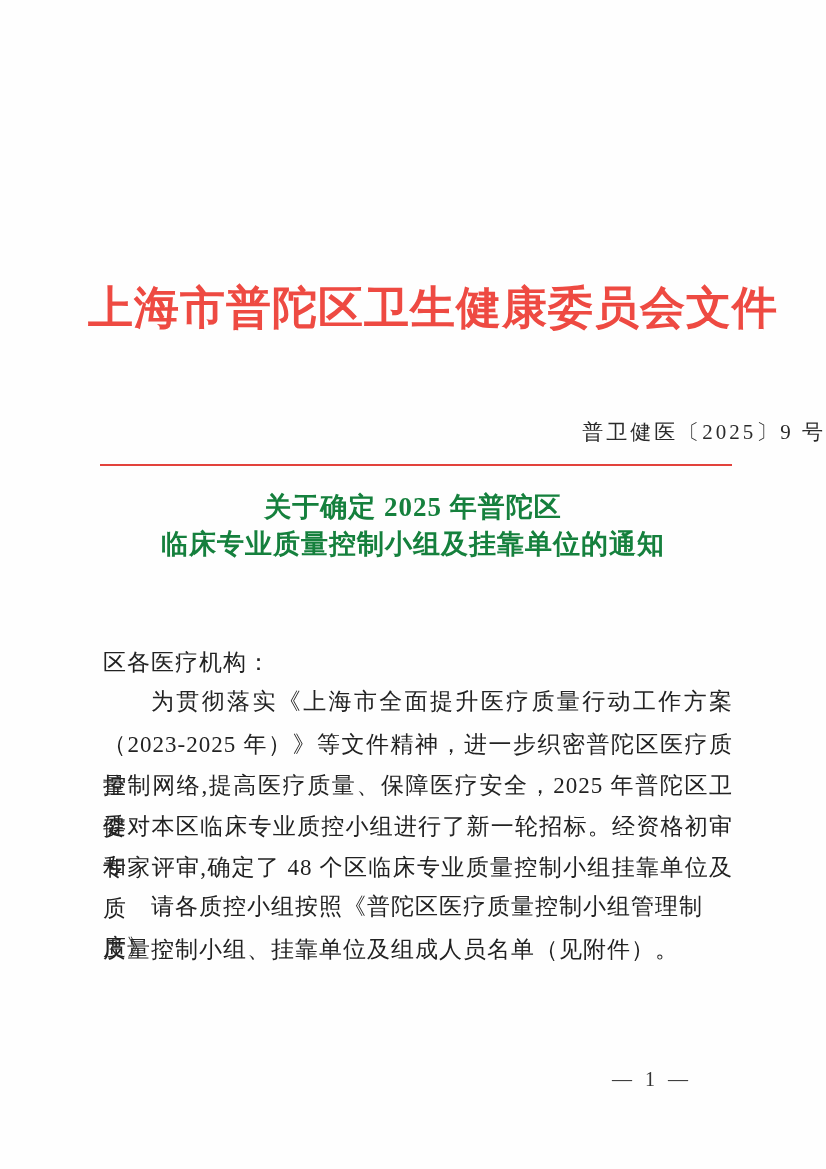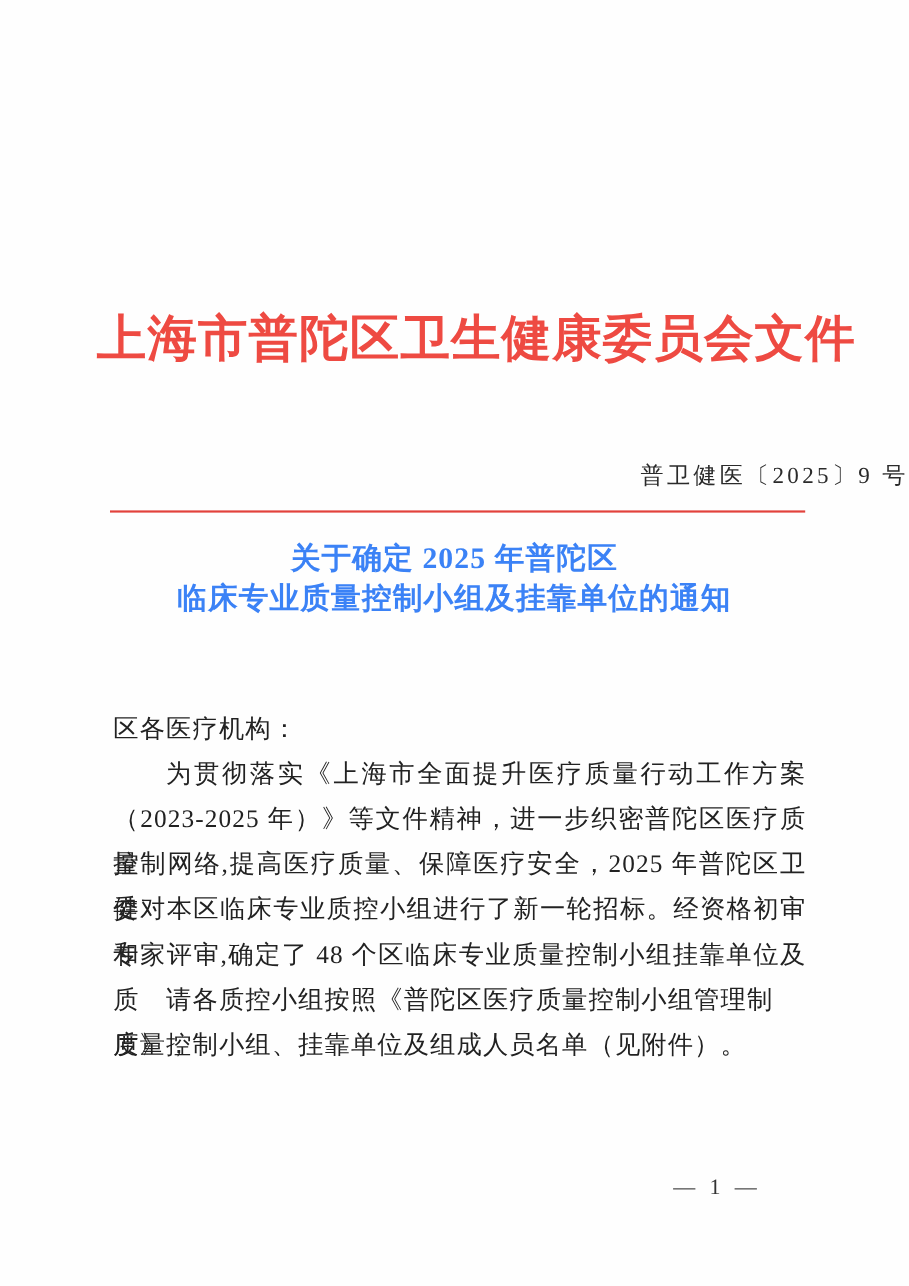--- a/index.html
+++ b/index.html
@@ -51,37 +51,38 @@
   .doc-title {
     position: absolute;
     top: 489px;
     left: 0;
     width: 100%;
     text-align: center;
     font-weight: bold;
     font-size: 27px;
     line-height: 37px;
     letter-spacing: 1px;
-    color: #3b82f6;
+    color: #15803d;
   }
   .body-text {
     position: absolute;
     top: 642px;
     left: 103px;
     width: 630px;
     font-size: 23px;
     color: #222222;
   }
   .line {
     height: 41px;
     line-height: 41px;
     letter-spacing: 1px;
   }
   .line.indent {
     text-indent: 48px;
+    font-family: Liberation Mono, monospace;
   }
   .line.fill {
     text-align: justify;
     text-align-last: justify;
     text-justify: inter-character;
   }
   .page-number {
     position: absolute;
     top: 1068px;
     left: 612px;

